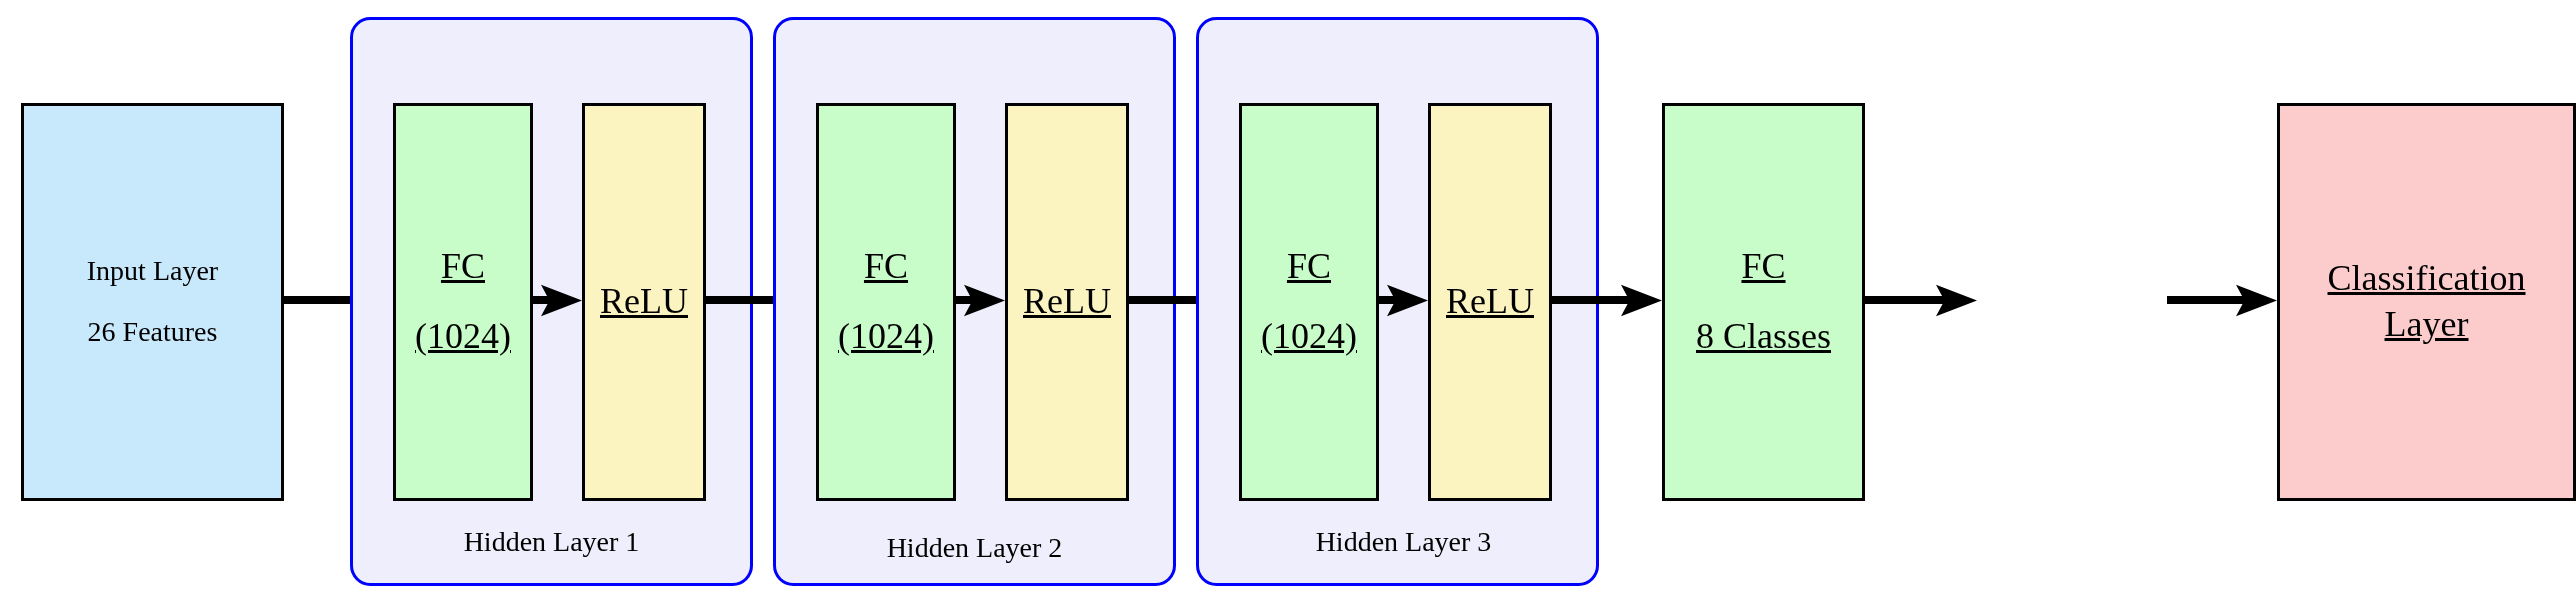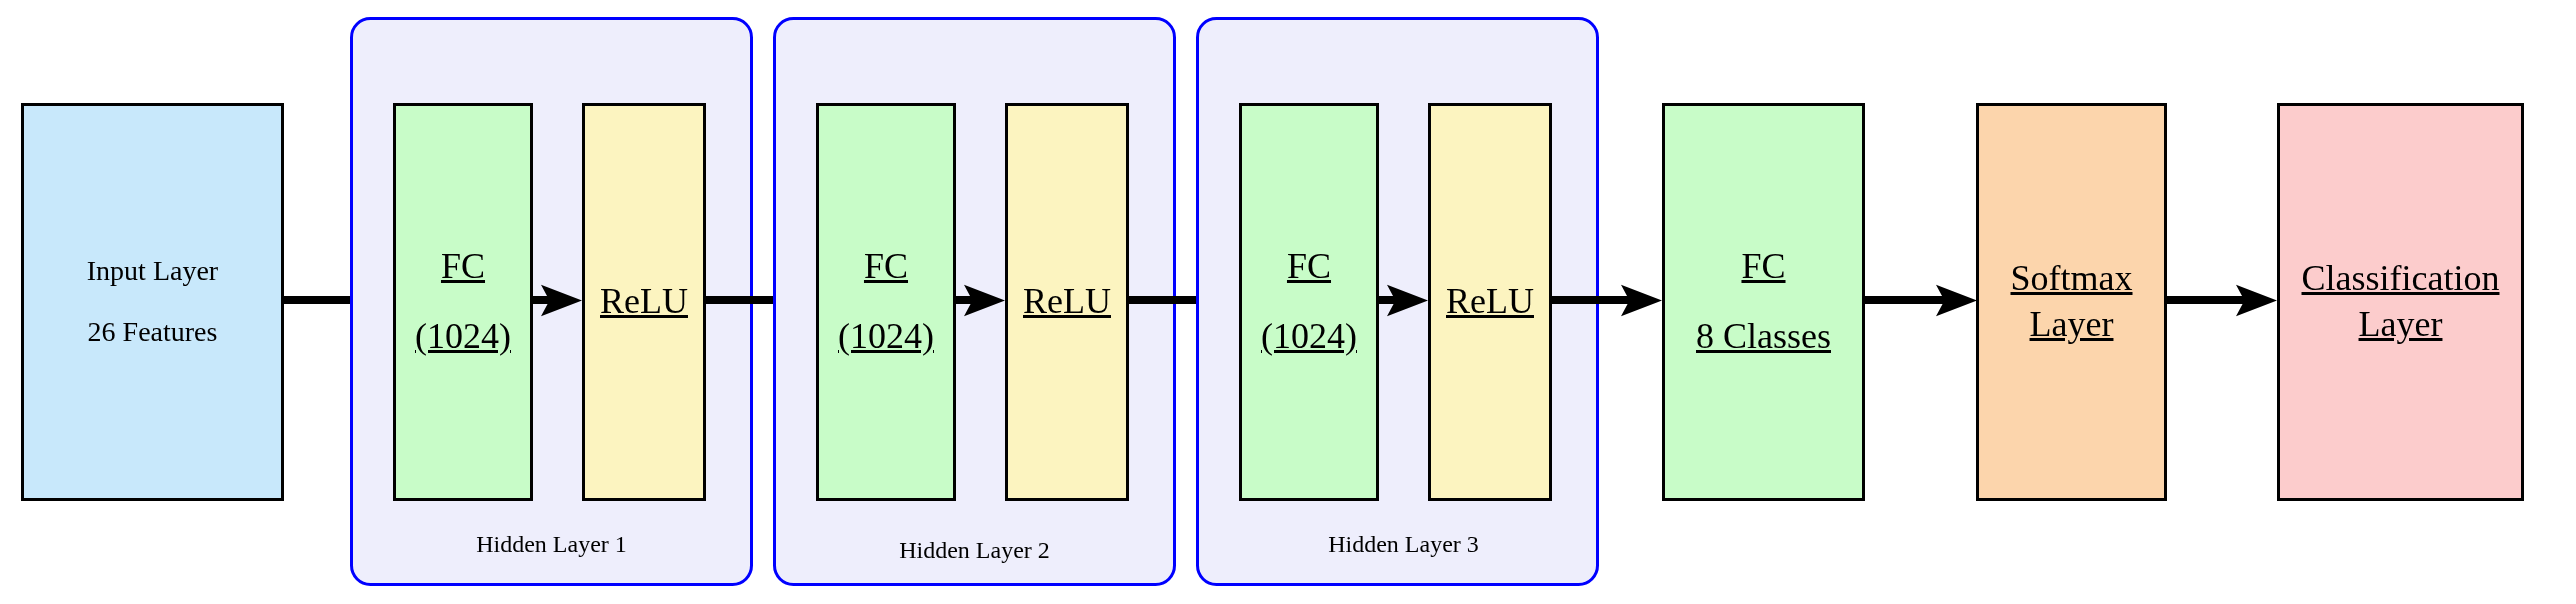--- a/index.html
+++ b/index.html
@@ -71,21 +71,21 @@
     top: -20.4px;
     width: 41px;
     height: 41px;
     overflow: visible;
   }
   .arrow .head svg { display: block; }
 
   
   .fs-big   { font-size: 28px; }
   .fs-mid   { font-size: 36px; text-decoration: underline; }
-  .fs-grp   { font-size: 24px; }
+  .fs-grp   { font-size: 28px; }
 
   .gap-2line > .line + .line { margin-top: 30px; }
   .gap-tight > .line + .line { margin-top: 6px; }
 </style>
 </head>
 <body>
 
 <div id="canvas">
 
   <div class="block fs-big gap-2line" style="left:21px; top:103px; width:263px; height:398px; background:#c8e8fb;">
@@ -193,33 +193,29 @@
 
   <div class="arrow" style="left:1865px; top:300px; width:112px;">
     <div class="shaft" style="width:91px;"></div>
     <div class="head" style="left:71px;">
       <svg width="41" height="41" viewBox="0 0 68 68">
           <path d="M0 8 L68 34 L0 60 L14 34 Z" fill="#000000"></path>
         </svg>
     </div>
   </div>
 
-  <div class="block fs-mid gap-tight" style="left:1976px; top:103px; width:191px; height:398px; background:#fcd5ac;">
-    <span class="line">Softmax</span>
-    <span class="line">Layer</span>
-  </div>
 
   <div class="arrow" style="left:2167px; top:300px; width:110px;">
     <div class="shaft" style="width:89px;"></div>
     <div class="head" style="left:69px;">
       <svg width="41" height="41" viewBox="0 0 68 68">
           <path d="M0 8 L68 34 L0 60 L14 34 Z" fill="#000000"></path>
         </svg>
     </div>
   </div>
 
-  <div class="block fs-mid gap-tight" style="left:2277px; top:103px; width:247px; height:398px; background:#fccccc;">
+  <div class="block fs-mid gap-tight" style="left:2277px; top:103px; width:299px; height:398px; background:#fccccc;">
     <span class="line">Classification</span>
     <span class="line">Layer</span>
   </div>
 
 </div>
 
 
 </body></html>

